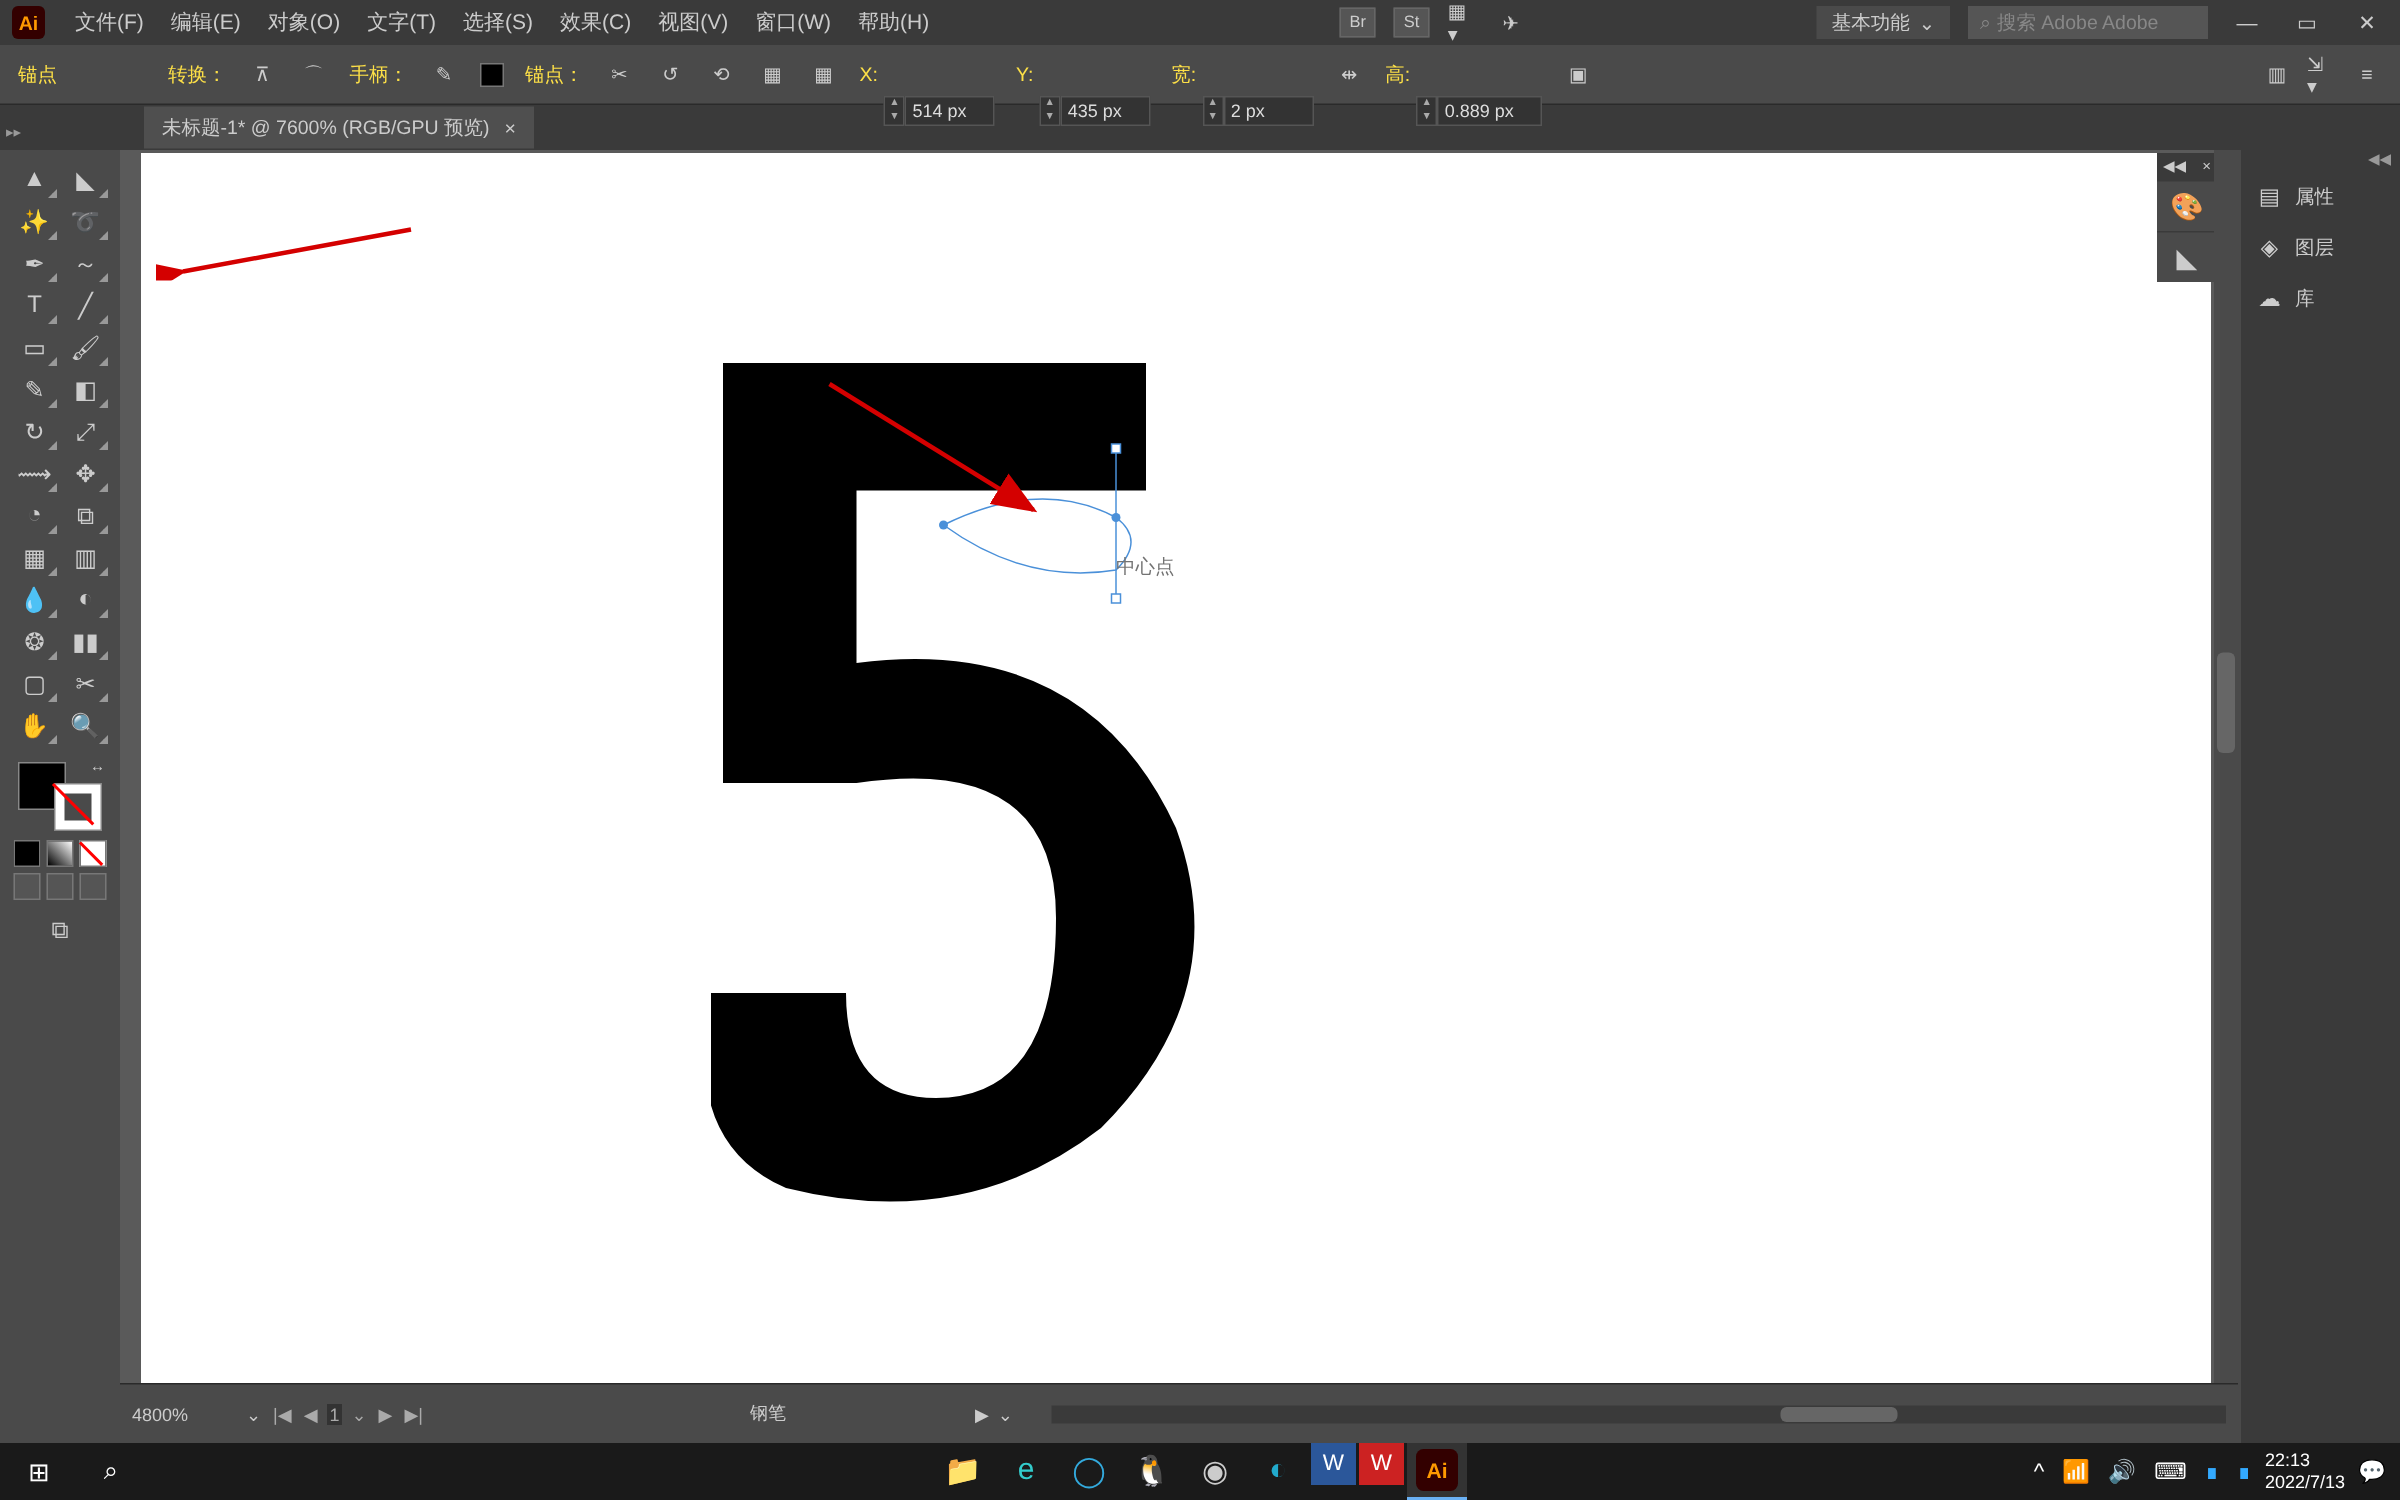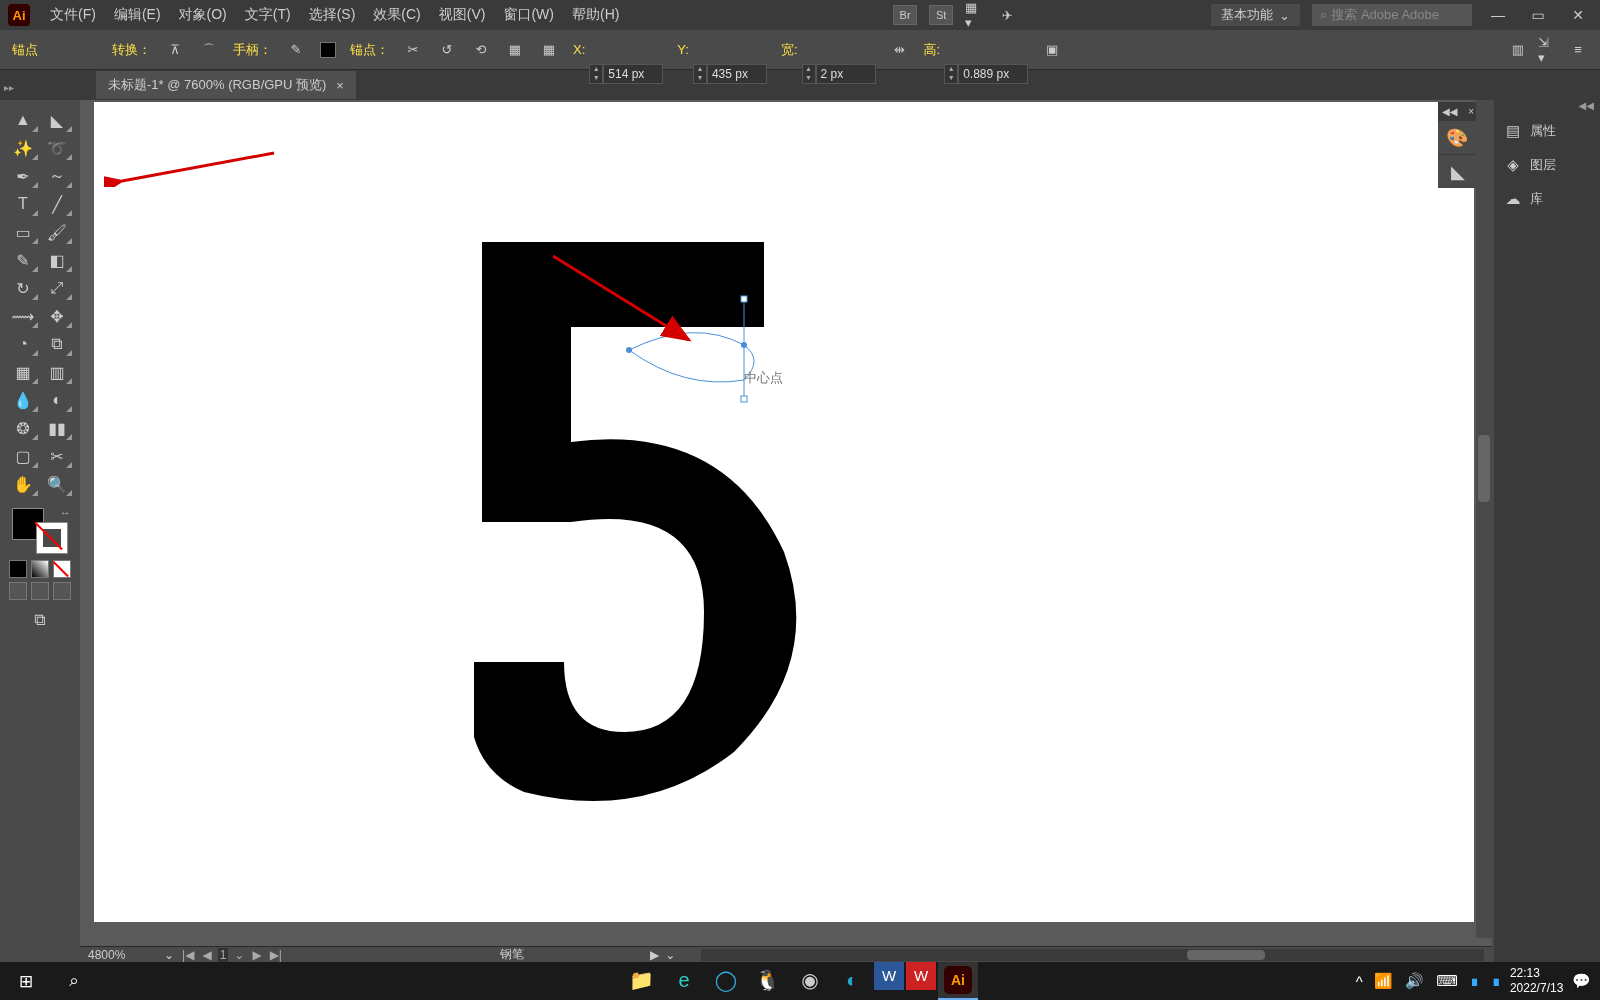--- a/index.html
+++ b/index.html
@@ -69,21 +69,21 @@
 .fp-head { height:18px; background:#3a3a3a; display:flex; align-items:center; justify-content:space-between; padding:0 4px; font-size:10px; }
 .fp-row { width:40px; height:34px; display:flex; align-items:center; justify-content:center; font-size:18px; border-top:1px solid #3a3a3a; }
 
 
 .right-dock { width: 106px; background: #3a3a3a; margin-left: 2px; }
 .rd-collapse { height: 14px; text-align: right; padding-right: 6px; color: #999; font-size: 10px; }
 .rd-item { display: flex; align-items: center; gap: 8px; padding: 8px 10px; cursor: pointer; }
 .rd-icon { width: 18px; height: 18px; display: flex; align-items: center; justify-content: center; font-size: 15px; }
 
 
-.statusbar { position:absolute; left:80px; right:108px; bottom:38px; height:16px; background:#4a4a4a; border-top:1px solid #2a2a2a; display:flex; align-items:center; gap:6px; padding:0 8px; font-size:12px;margin-top:12px; }
+.statusbar { position:absolute; left:80px; right:108px; bottom:38px; height:40px; background:#4a4a4a; border-top:1px solid #2a2a2a; display:flex; align-items:center; gap:6px; padding:0 8px; font-size:12px;margin-top:12px; }
 .sb-zoom { width:70px; }
 .sb-nav { display:flex; align-items:center; gap:4px; }
 .sb-nav span { padding:0 2px; color:#aaa; }
 .sb-artnum { background:#333; padding:1px 8px; }
 .sb-tool { margin-left:210px; }
 .sb-scroll { flex:1; height:12px; background:#3a3a3a; margin-left:20px; position:relative; }
 .sb-scroll-thumb { position:absolute; left:62%; width:10%; top:1px; bottom:1px; background:#666; border-radius:4px; }
 .right-scrollbar { position:absolute; right:108px; top:100px; bottom:62px; width:16px; background:#4a4a4a; }
 .rsb-thumb { position:absolute; top:40%; height:8%; left:2px; right:2px; background:#666; border-radius:4px; }
 

